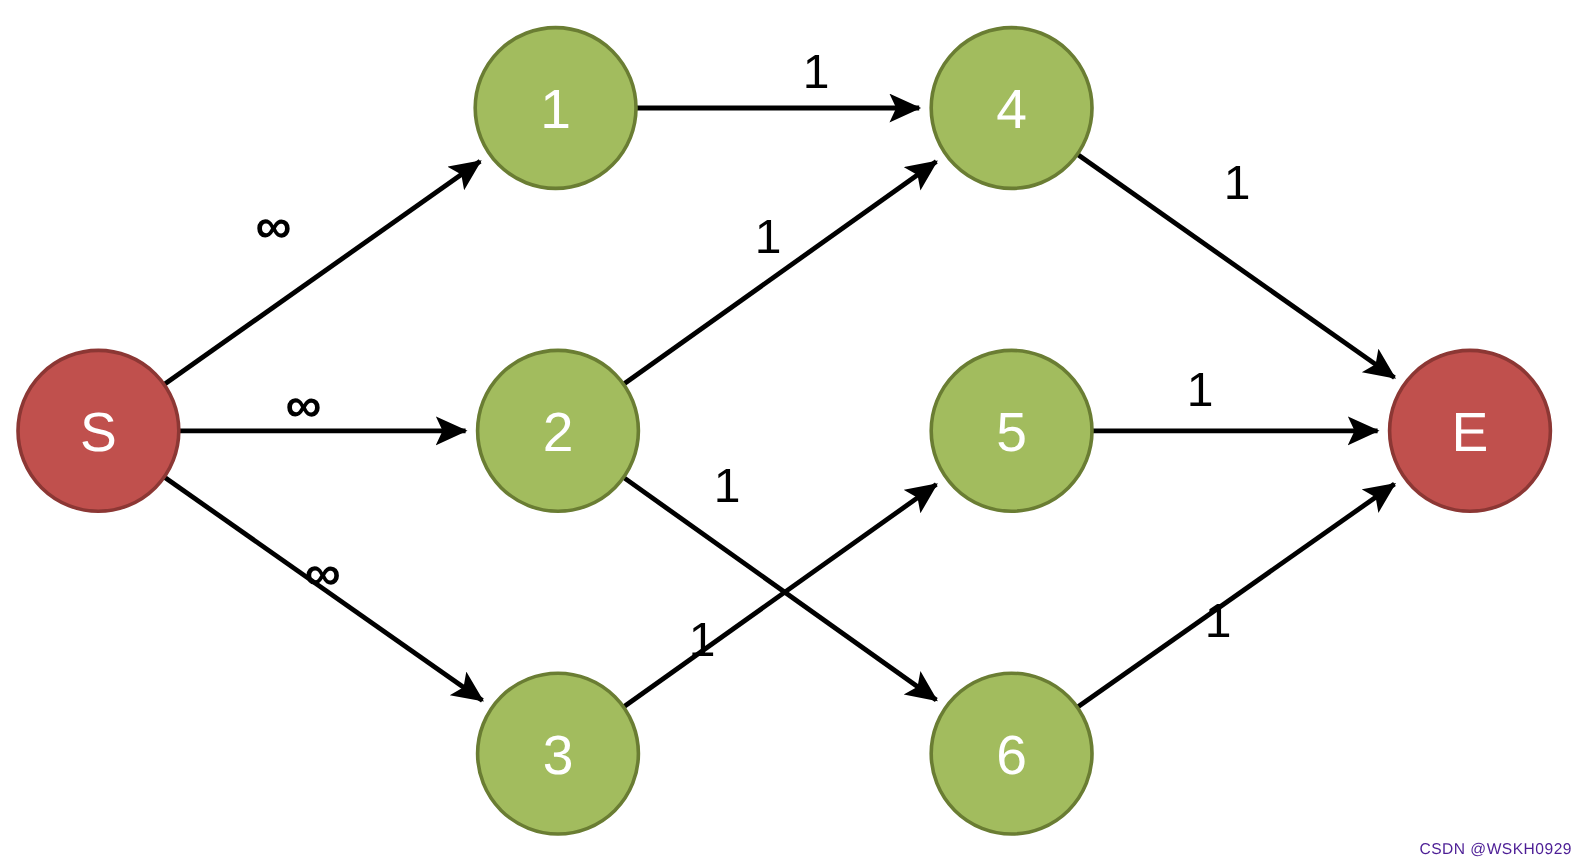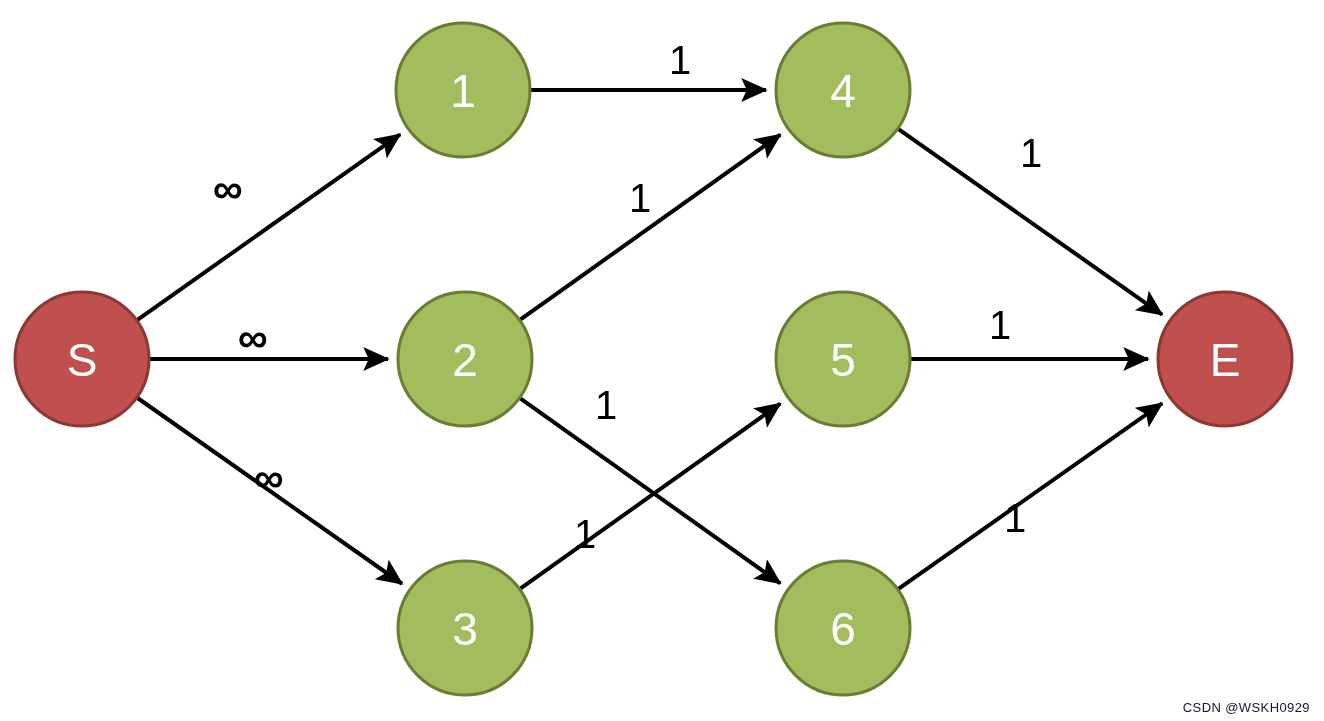--- a/index.html
+++ b/index.html
@@ -48,21 +48,21 @@
     dominant-baseline: central;
   }
   .edge-label.inf {
     font-size: 42px;
     font-weight: bold;
   }
   .watermark {
     position: absolute;
     right: 14px;
     bottom: 6px;
-    color: #0f172a;
+    color: #4c1d95;
     font-family: "Liberation Sans", sans-serif;
     font-size: 13px;
     letter-spacing: 0.4px;
     user-select: none;
   }
 </style>
 </head>
 <body>
 
 <div id="canvas-wrap">

